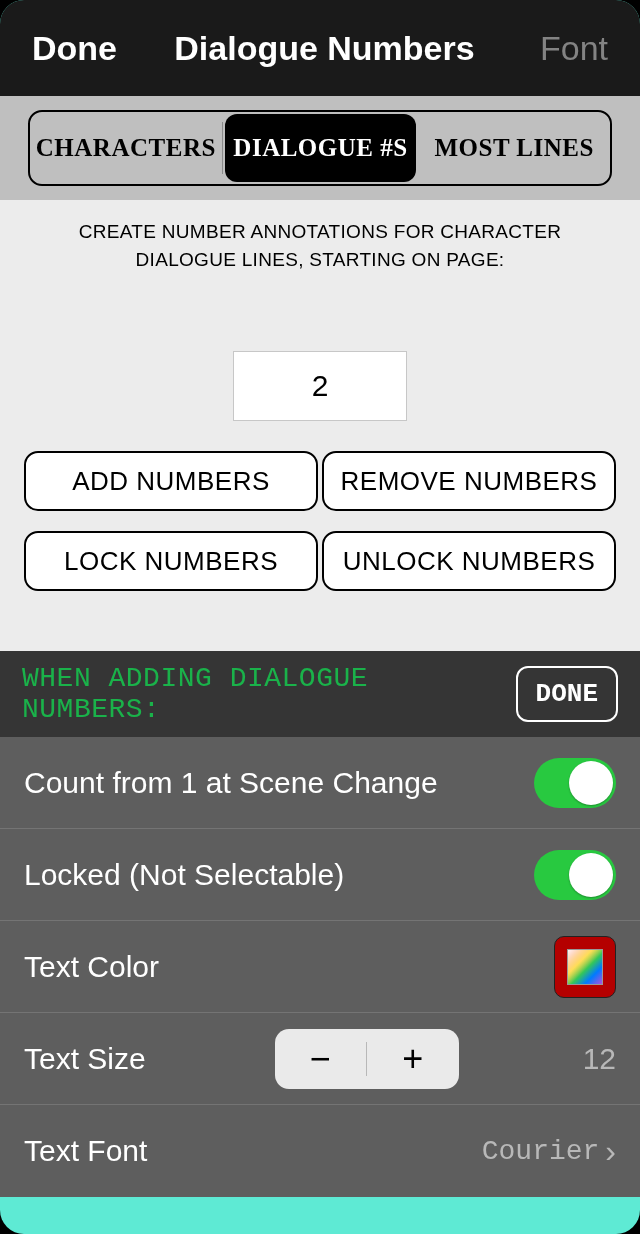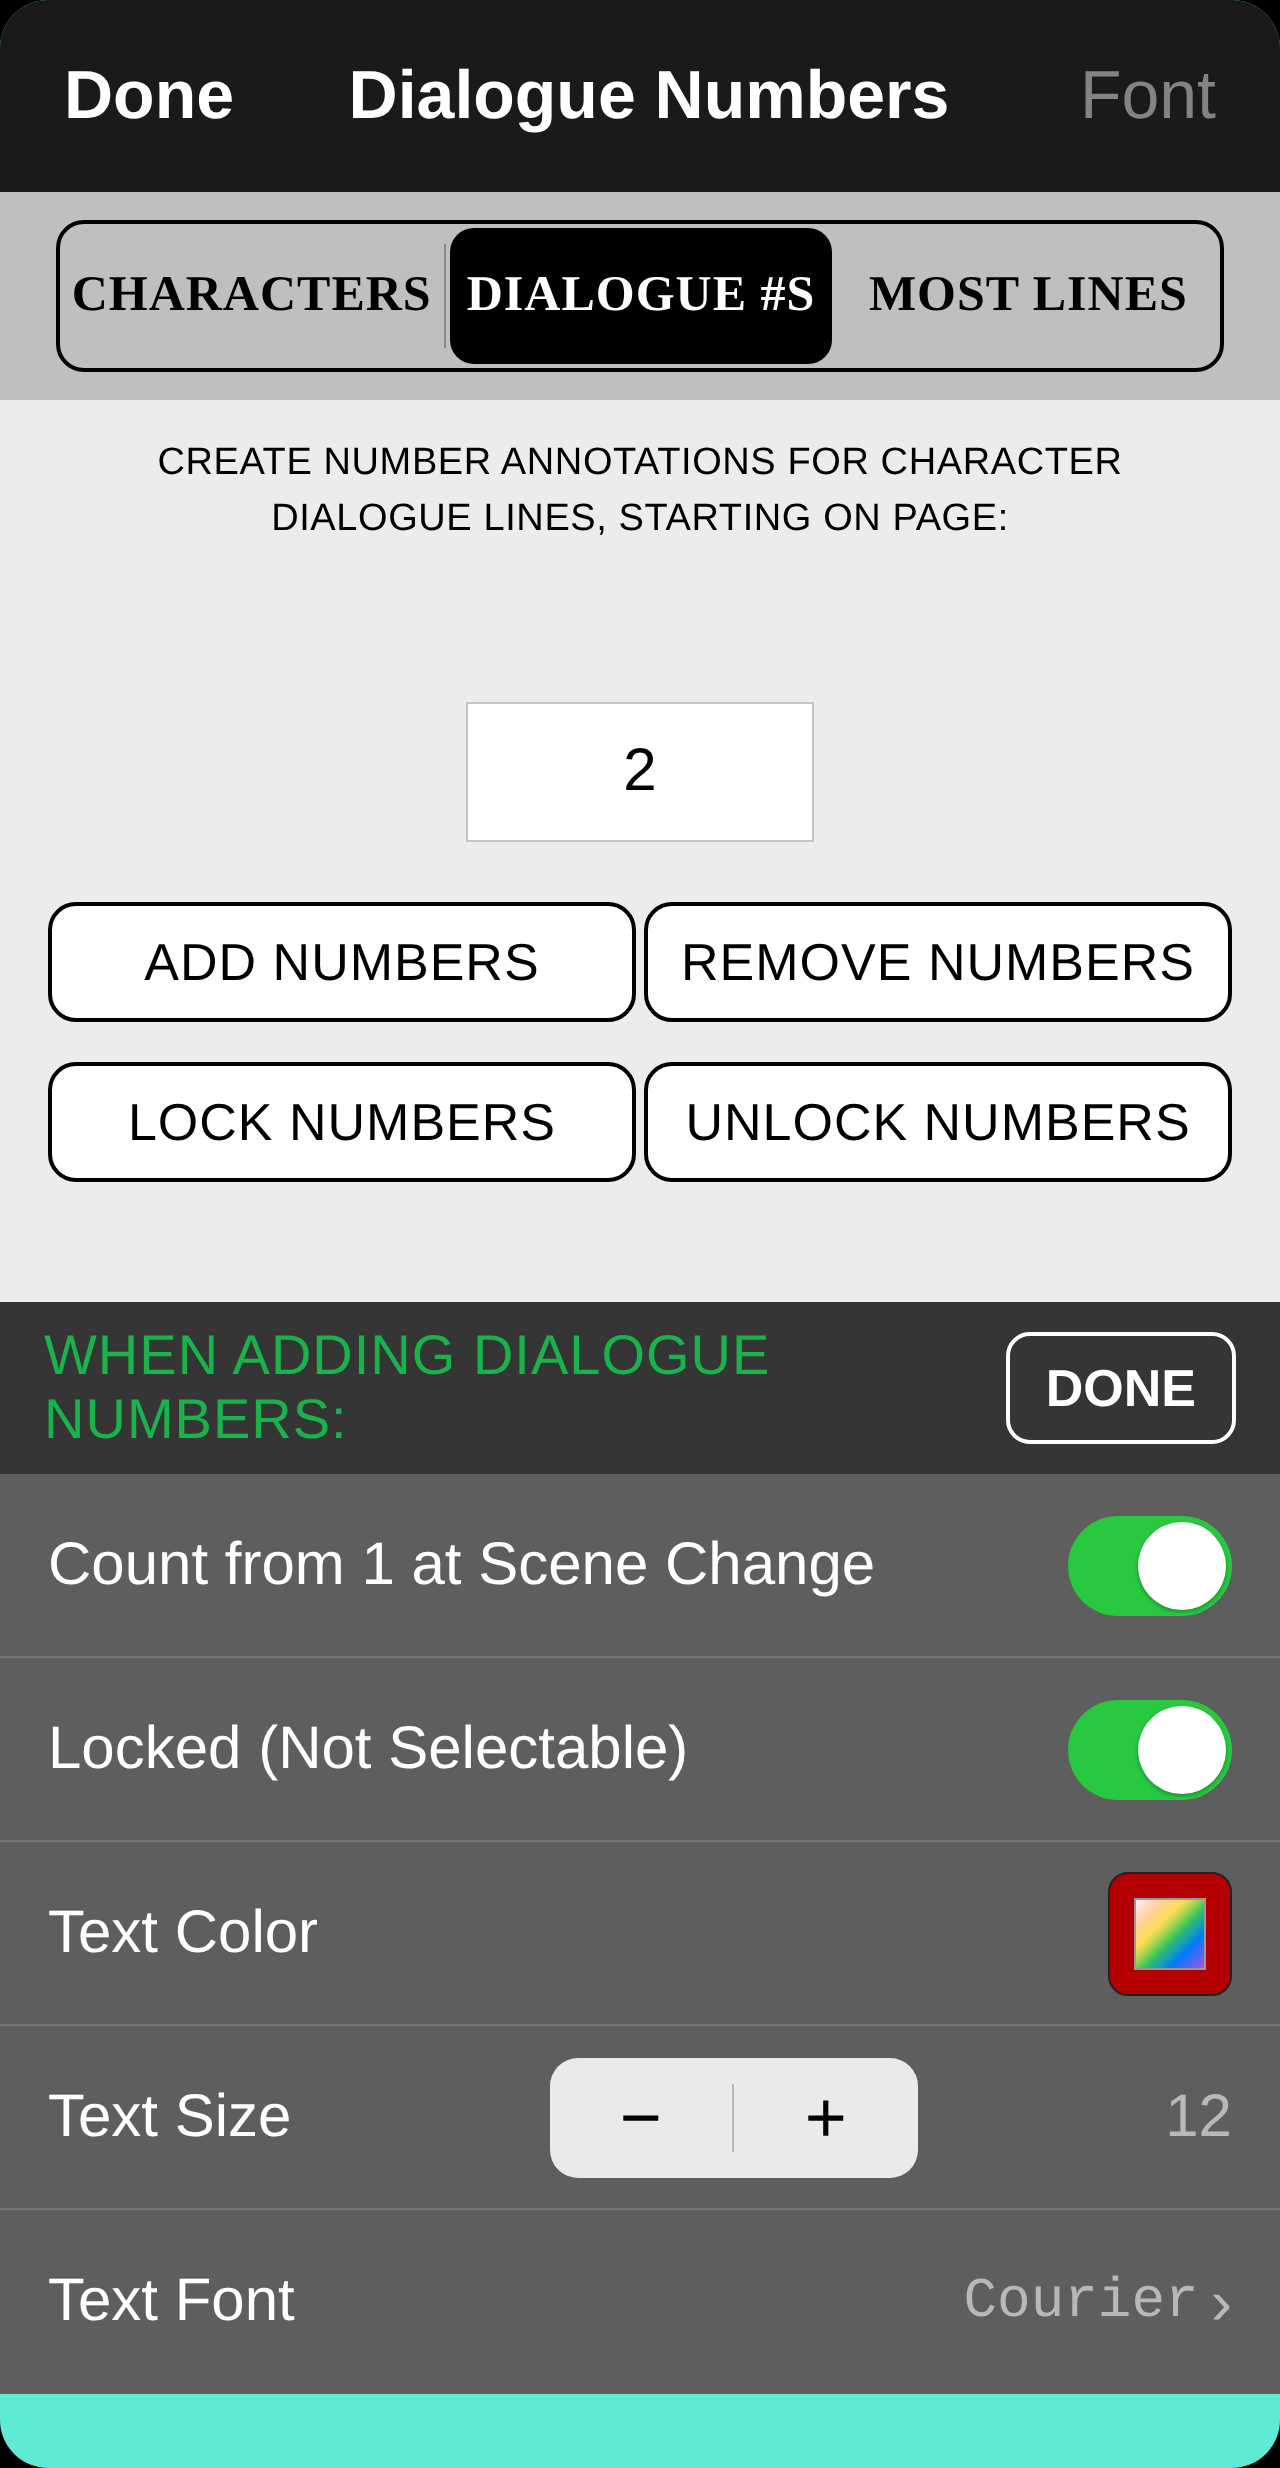--- a/index.html
+++ b/index.html
@@ -129,20 +129,21 @@
   .panel-dark {
     background: #5e5e5e;
   }
   .panel-dark-header {
     background: #353535;
     height: 86px;
     display: flex;
     align-items: center;
     justify-content: space-between;
     padding: 16px 22px;
+    font-family: Liberation Mono, monospace;
   }
   .panel-dark-title {
     color: #1ab24a;
     font-size: 28px;
     font-weight: 500;
     letter-spacing: 0.5px;
   }
   .done-btn {
     height: 56px;
     padding: 0 18px;

